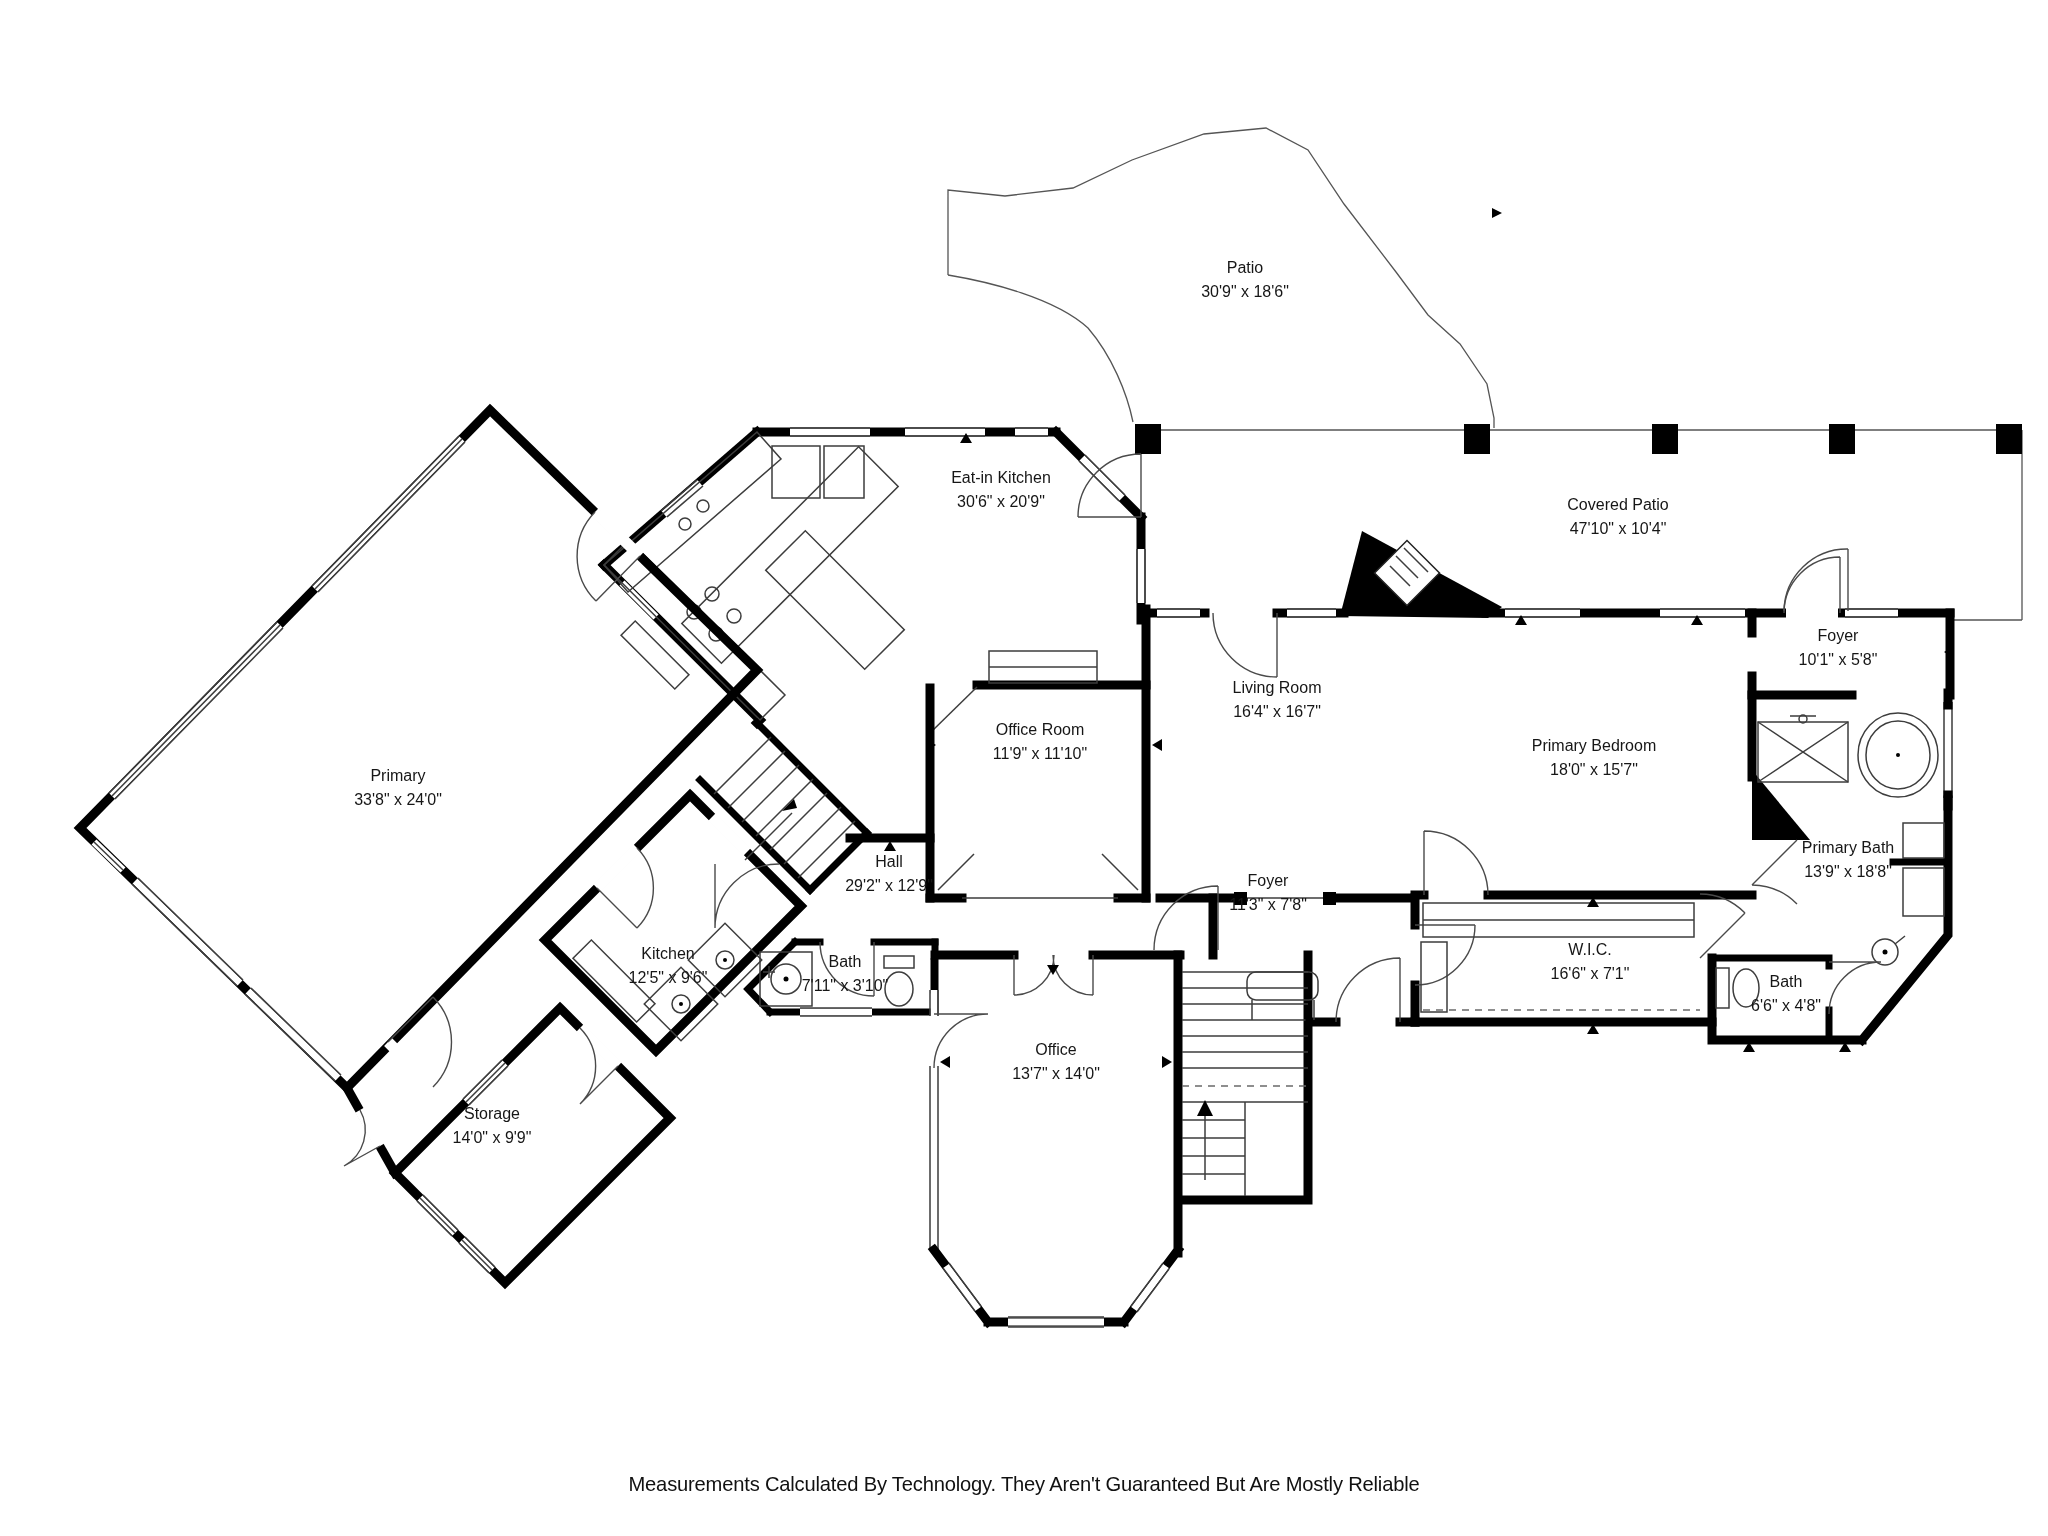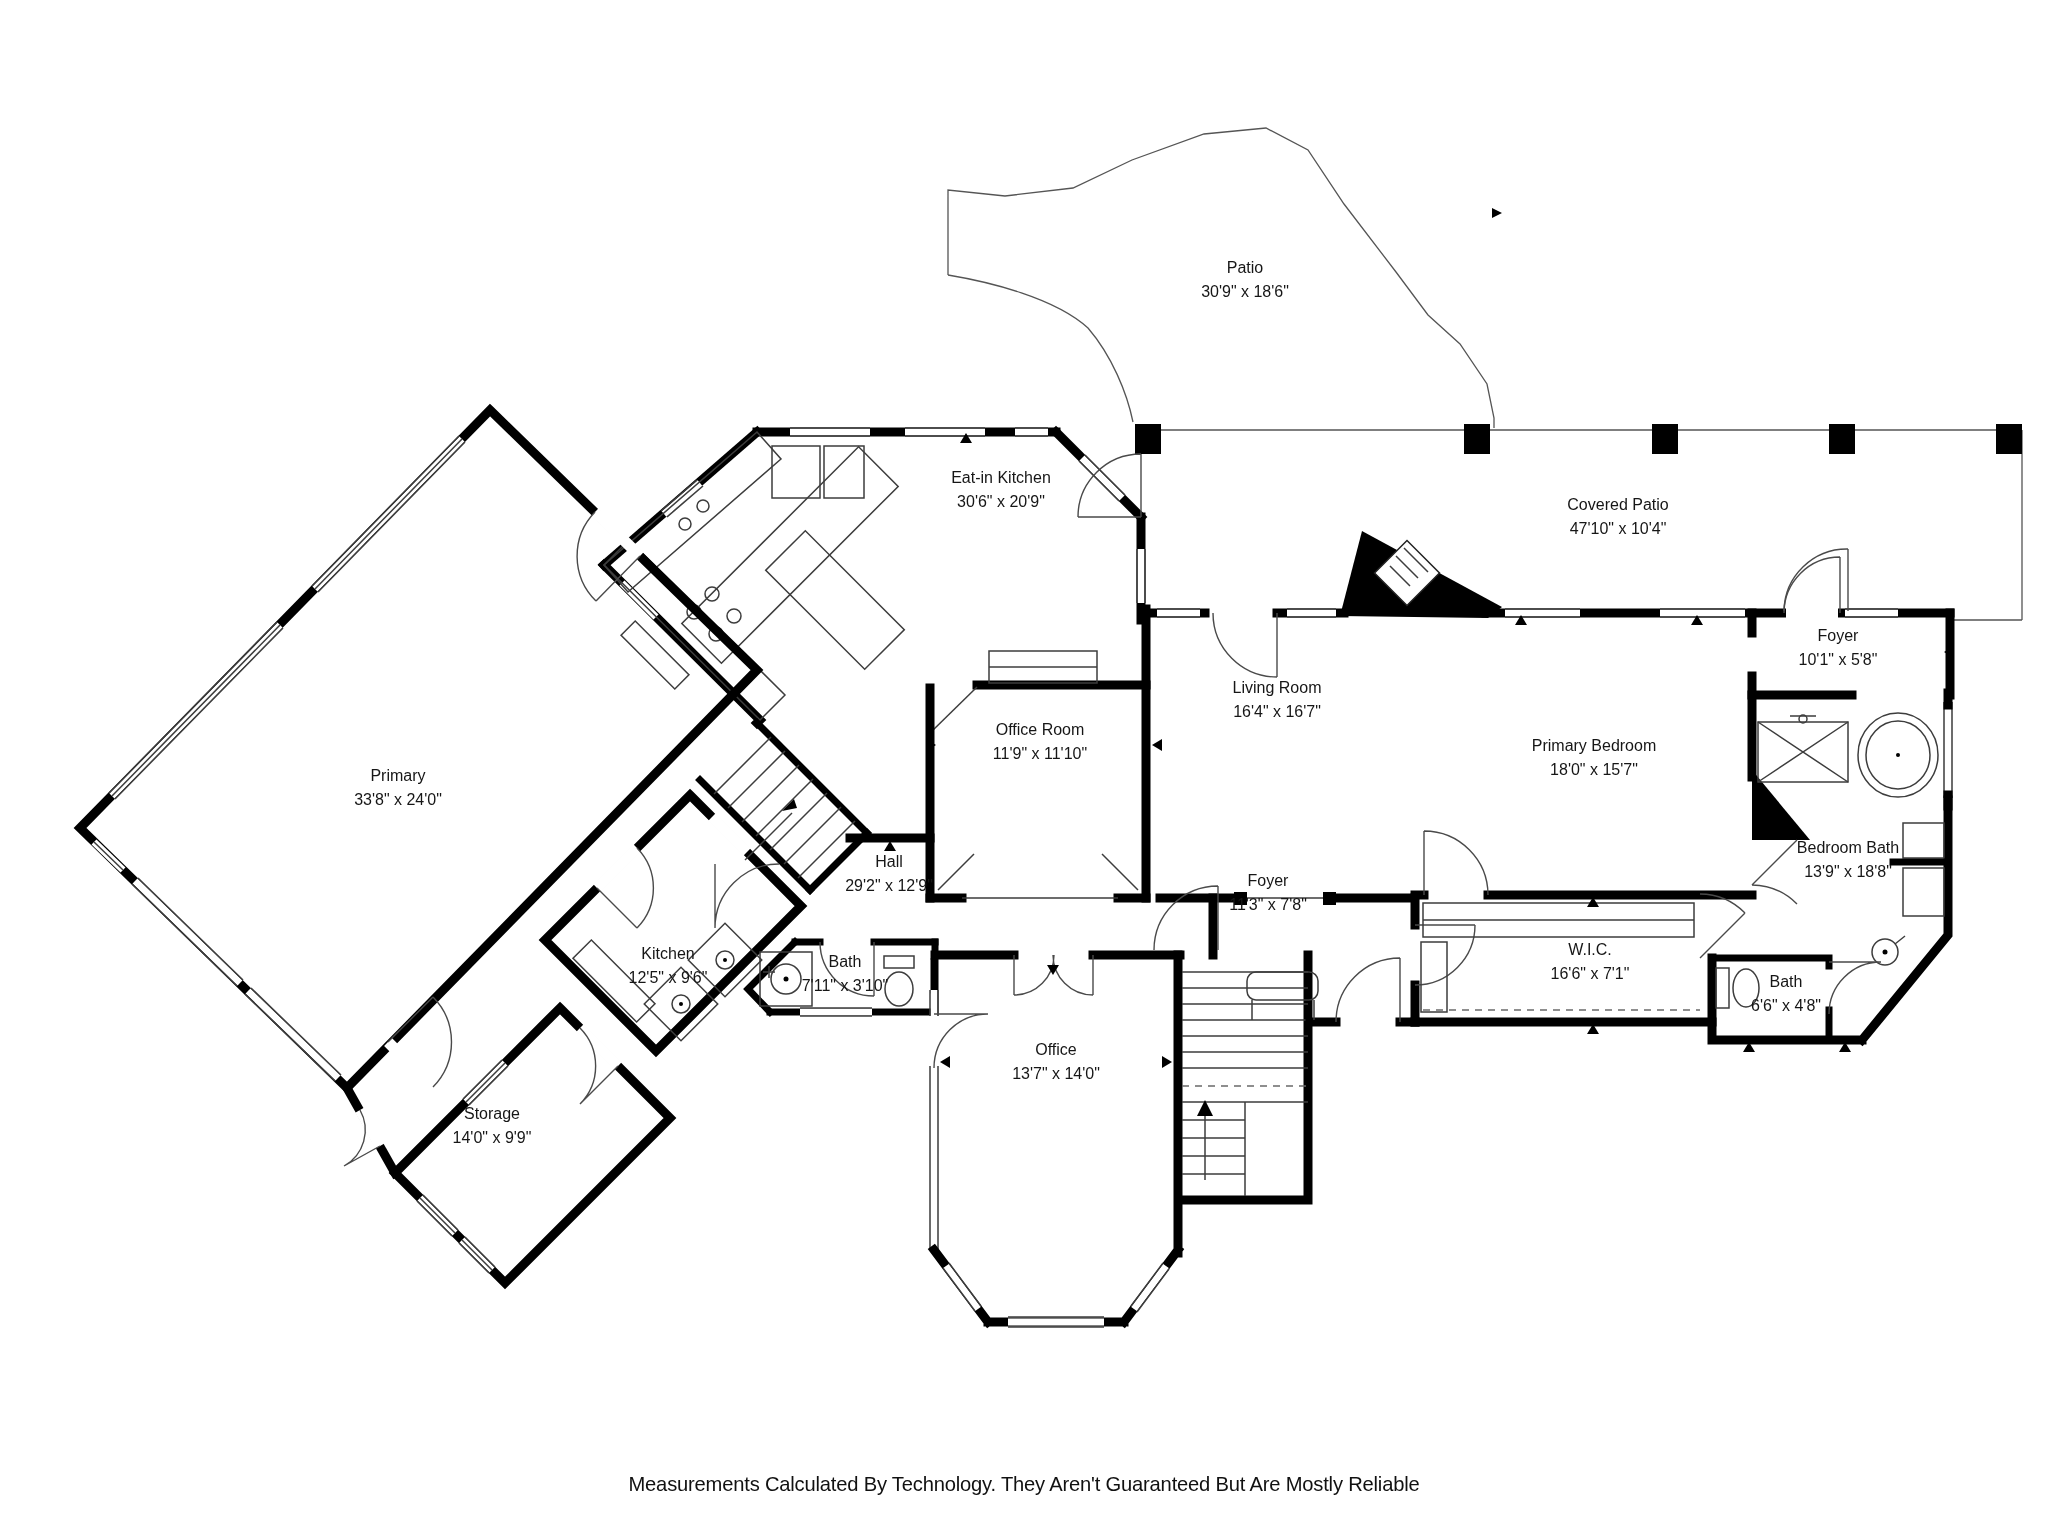--- a/index.html
+++ b/index.html
@@ -293,21 +293,21 @@
   </div>
   <div class="room-label" style="left:1594px;top:758px">
     <div>Primary Bedroom</div>
     <div class="dims">18'0" x 15'7"</div>
   </div>
   <div class="room-label" style="left:1838px;top:648px">
     <div>Foyer</div>
     <div class="dims">10'1" x 5'8"</div>
   </div>
   <div class="room-label" style="left:1848px;top:860px">
-    <div>Bedroom Bath</div>
+    <div>Primary Bath</div>
     <div class="dims">13'9" x 18'8"</div>
   </div>
   <div class="room-label" style="left:889px;top:874px">
     <div>Hall</div>
     <div class="dims">29'2" x 12'9"</div>
   </div>
   <div class="room-label" style="left:1268px;top:893px">
     <div>Foyer</div>
     <div class="dims">11'3" x 7'8"</div>
   </div>

